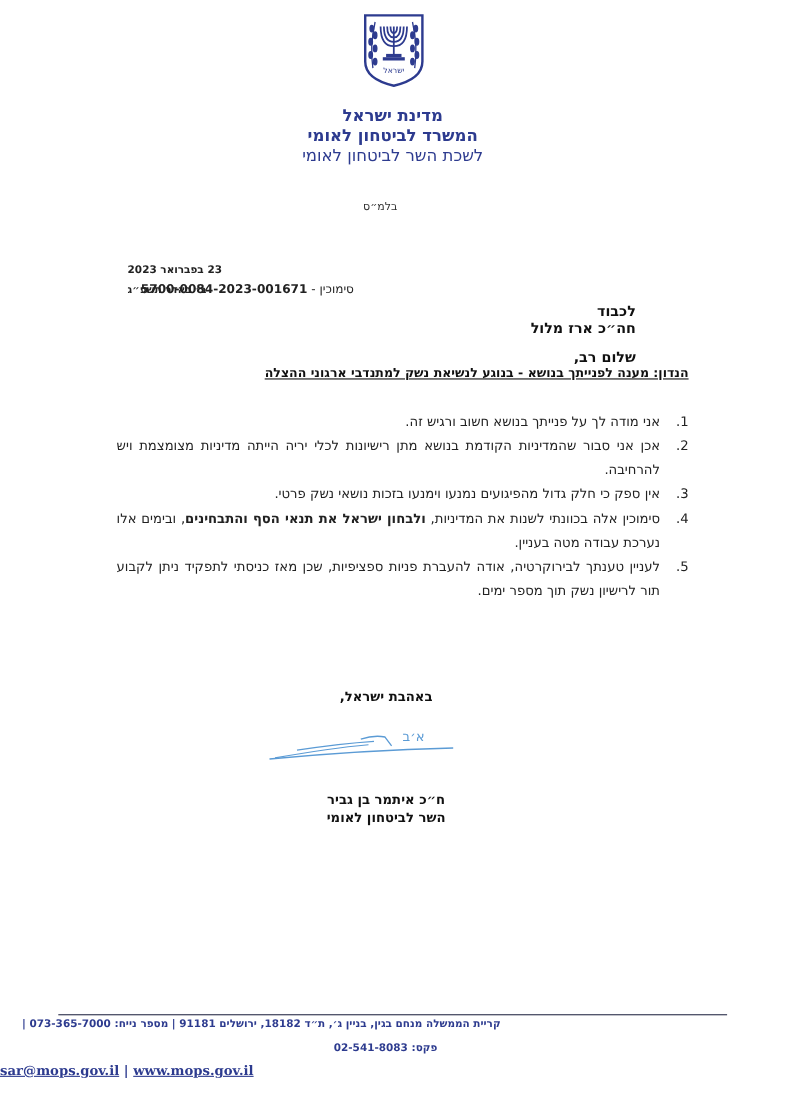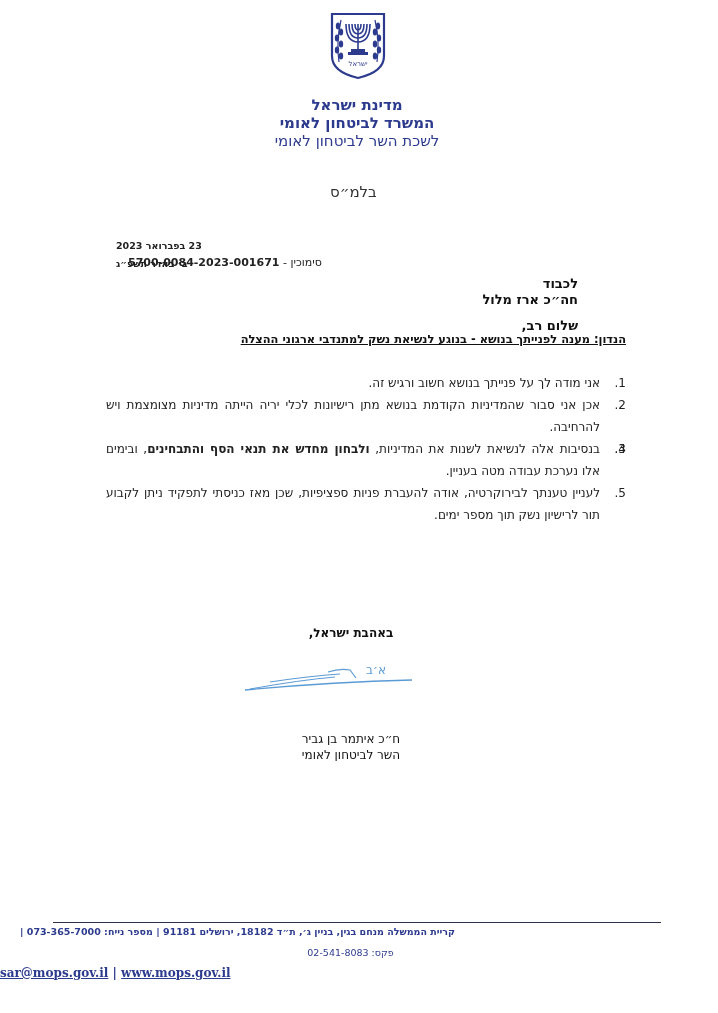--- a/index.html
+++ b/index.html
@@ -5,34 +5,34 @@
     html, body { margin: 0; padding: 0; background: #ffffff; }
     body { width: 718px; height: 1013px; position: relative; overflow: hidden;
            font-family: "DejaVu Sans", sans-serif; color: #111; }
     .abs { position: absolute; }
     .rtl { direction: rtl; }
     .emblem { left: 329px; top: 12px; width: 58px; height: 68px; }
     .hdr { left: 0; width: 718px; text-align: center; color: #2d3b8f; }
     .hdr1 { top: 96px; font-size: 15px; font-weight: bold; left: -2px; }
     .hdr2 { top: 114px; font-size: 15px; font-weight: bold; left: -2px; }
     .hdr3 { top: 132px; font-size: 15px; font-weight: normal; left: -2px; }
-    .bl { top: 183px; left: 330px; font-size: 15px; color: #333; }
+    .bl { top: 183px; left: 330px; font-size: 10px; color: #333; }
     .meta { left: 116px; font-size: 9.5px; font-weight: bold; color: #222; }
     .ref { left: 128px; font-size: 11px; color: #222; }
     .recip { right: 140px; font-size: 13px; font-weight: bold; color: #111; }
     .subject { right: 92px; top: 332px; font-size: 11.4px; font-weight: bold; text-decoration: underline; white-space: nowrap; }
     .list { right: 92px; width: 520px; font-size: 12px; line-height: 22px; color: #222; }
     .item { position: relative; padding-right: 26px; text-align: justify; text-align-last: right; }
     .item .num { position: absolute; right: 0; top: 0; }
     .sig-close { top: 626px; left: 0; width: 702px; text-align: center; font-size: 12px; font-weight: bold; }
     .signature { left: 240px; top: 660px; width: 180px; height: 50px; }
-    .signer { left: 0; width: 702px; text-align: center; font-size: 12px; font-weight: normal; margin-top: 12px; }
+    .signer { left: 0; width: 702px; text-align: center; font-size: 12px; font-weight: bold; }
     .footer-line { left: 53px; top: 922px; width: 608px; height: 0; border-top: 1.5px solid #2b2f4a; }
     .footer-addr { top: 926px; left: 0; width: 718px; text-align: left; font-size: 9.5px; font-weight: bold; color: #2d3b8f; margin-left: 20px; }
-    .footer-fax { top: 947px; left: 0; width: 701px; text-align: center; font-size: 9.5px; font-weight: normal; color: #2d3b8f; }
+    .footer-fax { top: 947px; left: 0; width: 701px; text-align: center; font-size: 9.5px; font-weight: bold; color: #2d3b8f; }
     .footer-links { top: 966px; left: 0; width: 718px; font-family: "DejaVu Serif", serif; font-size: 12px; font-weight: bold; color: #2d3b8f; }
     .footer-links a { color: #2d3b8f; text-decoration: underline; }
   </style>
 </head>
 <body>
 
 <div class="abs emblem">
   <svg width="58" height="68" viewBox="0 0 58 68">
     <path d="M3 2 H55 V44 Q55 60 29 66 Q3 60 3 44 Z" fill="none" stroke="#2d3b8f" stroke-width="2.2"></path>
 
@@ -89,24 +89,25 @@
   <div class="item">
     <span class="num">1.</span>
     <span>אני מודה לך על פנייתך בנושא חשוב ורגיש זה.</span>
   </div>
   <div class="item">
     <span class="num">2.</span>
     <span>אכן אני סבור שהמדיניות הקודמת בנושא מתן רישיונות לכלי יריה הייתה מדיניות מצומצמת ויש להרחיבה.</span>
   </div>
   <div class="item">
     <span class="num">3.</span>
+    <span>אין ספק כי חלק גדול מהפיגועים נמנעו וימנעו בזכות נושאי נשק פרטי.</span>
   </div>
   <div class="item">
     <span class="num">4.</span>
-    <span>בנסיבות אלה לנשיאת לשנות את המדיניות, </span><b>ולבחון מחדש את תנאי הסף והתבחינים</b><span>, ובימים אלו נערכת עבודה מטה בעניין.</span>
+    <span>סימוכין אלה בכוונתי לשנות את המדיניות, </span><b>ולבחון ישראל את תנאי הסף והתבחינים</b><span>, ובימים אלו נערכת עבודה מטה בעניין.</span>
   </div>
   <div class="item">
     <span class="num">5.</span>
     <span>לעניין טענתך לבירוקרטיה, אודה להעברת פניות ספציפיות, שכן מאז כניסתי לתפקיד ניתן לקבוע תור לרישיון נשק תוך מספר ימים.</span>
   </div>
 </div>
 
 <div class="abs sig-close rtl">באהבת ישראל,</div>
 
 <div class="abs signature">

